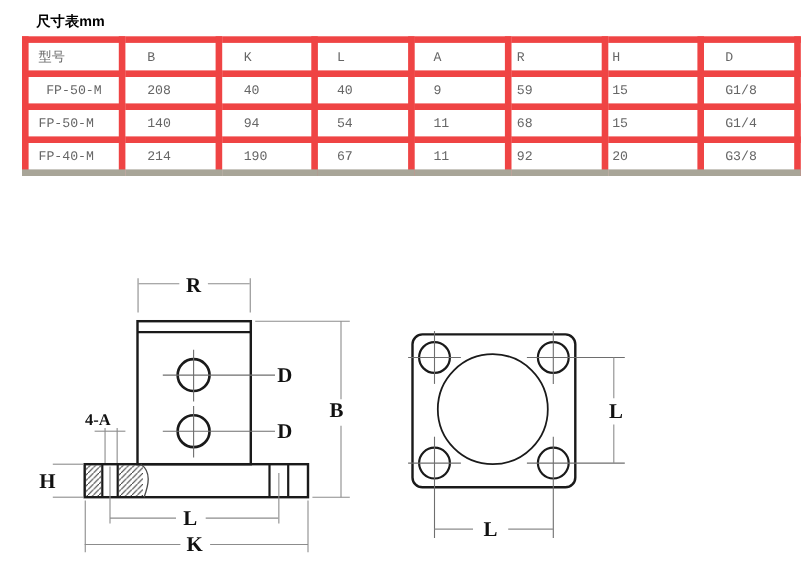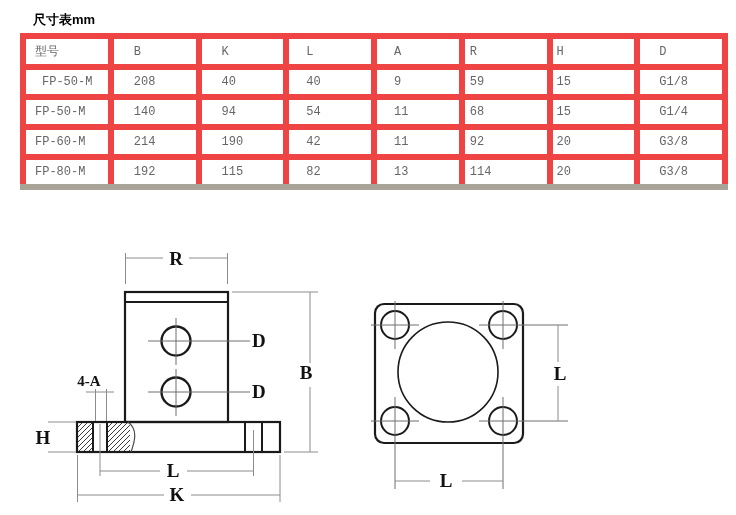--- a/index.html
+++ b/index.html
@@ -63,36 +63,26 @@
         <td>FP-50-M</td>
         <td>140</td>
         <td>94</td>
         <td>54</td>
         <td>11</td>
         <td>68</td>
         <td>15</td>
         <td>G1/4</td>
       </tr>
       <tr>
-        <td>FP-60-M</td>
+        <td>FP-40-M</td>
         <td>214</td>
         <td>190</td>
-        <td>42</td>
+        <td>67</td>
         <td>11</td>
         <td>92</td>
-        <td>20</td>
-        <td>G3/8</td>
-      </tr>
-      <tr>
-        <td>FP-80-M</td>
-        <td>192</td>
-        <td>115</td>
-        <td>82</td>
-        <td>13</td>
-        <td>114</td>
         <td>20</td>
         <td>G3/8</td>
       </tr>
     </tbody>
 </table>
 
 <svg class="drawing" width="736" height="290" viewBox="0 0 736 290">
   <defs>
     <pattern id="hatch" width="5" height="5" patternUnits="userSpaceOnUse">
       <path d="M0,5 L5,0" stroke="#3a3a3a" stroke-width="1"></path>

